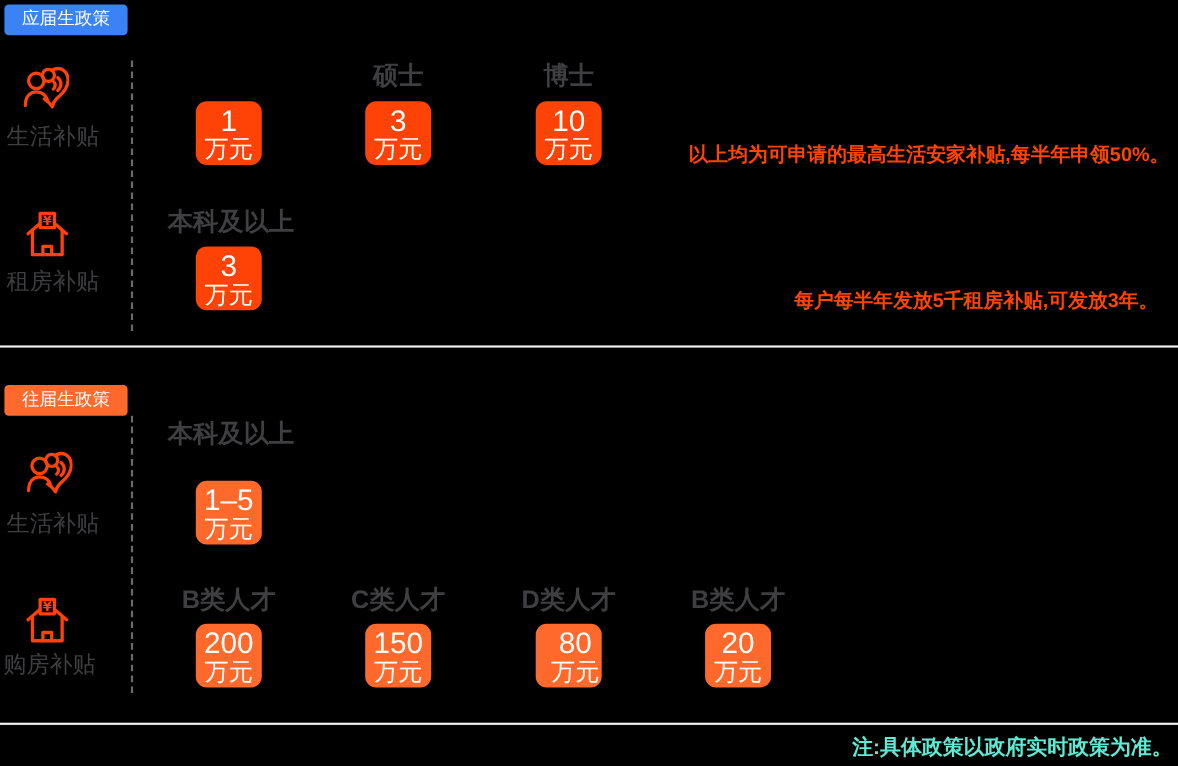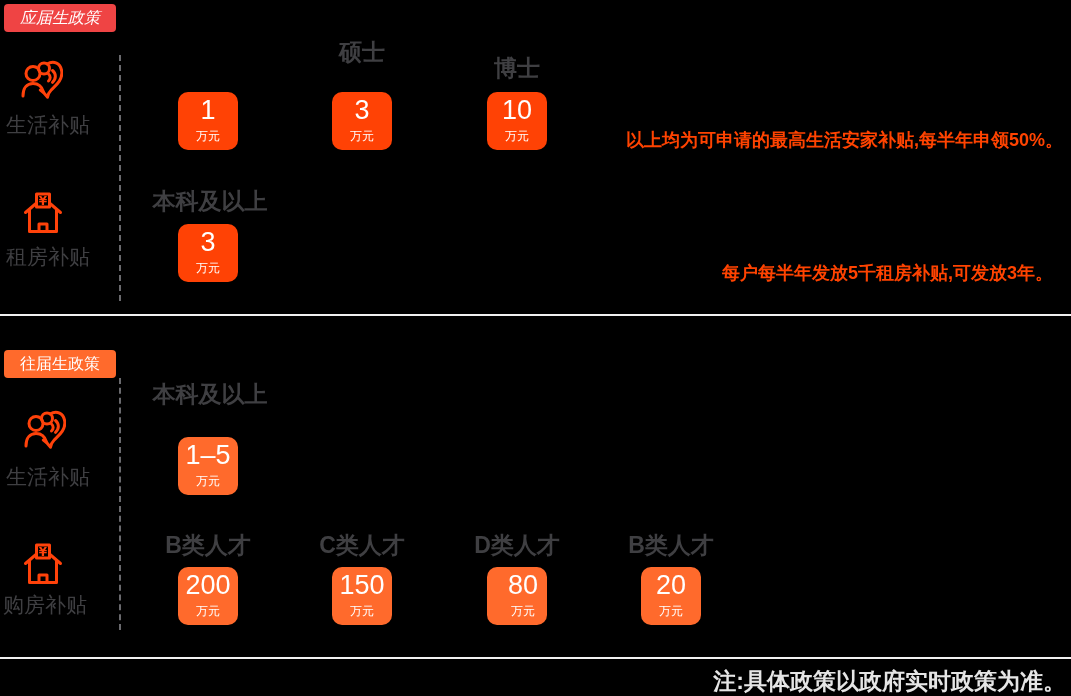--- a/index.html
+++ b/index.html
@@ -4,47 +4,47 @@
 <style>
   html,body{margin:0;padding:0;background:#000;}
   .canvas{
     position:relative;width:1071px;height:696px;background:#000;overflow:hidden;
     font-family:"Liberation Sans","DejaVu Sans",sans-serif;
   }
   .badge{
     position:absolute;height:28px;line-height:28px;padding:0 16px;border-radius:4px;
     color:#fff;font-size:16px;white-space:nowrap;
   }
-  .badge.red{background:#ef4444;font-style:italic;}
+  .badge.red{background:#3b82f6;}
   .badge.orange{background:#ff6a2c;}
   .icon{position:absolute;}
   .seclabel{
     position:absolute;font-size:21px;line-height:24px;color:#3f3f42;white-space:nowrap;
   }
   .colheader{
     position:absolute;width:130px;text-align:center;font-size:23px;line-height:24px;
     font-weight:700;color:#3f3f42;white-space:nowrap;
   }
   .subheader{
     position:absolute;width:170px;text-align:center;font-size:17px;line-height:20px;
     color:#3f3f42;white-space:nowrap;
   }
   .tile{
     position:absolute;width:60px;height:58px;border-radius:10px;box-sizing:border-box;
     color:#fff;text-align:center;padding-top:3px;
   }
   .tile.red{background:#ff4205;}
   .tile.orange{background:#ff6a2c;}
   .tile .num{font-size:27px;line-height:31px;}
-  .tile .unit{font-size:12px;line-height:20px;}
+  .tile .unit{font-size:22px;line-height:20px;}
   .sidenote{
     position:absolute;font-size:18px;font-weight:700;color:#ff4300;white-space:nowrap;
   }
   .footnote{
-    position:absolute;font-size:23px;font-weight:700;color:#e5e5e5;white-space:nowrap;margin-left:27px;
+    position:absolute;font-size:19px;font-weight:700;color:#5eead4;white-space:nowrap;margin-left:27px;
   }
   .vdash{position:absolute;width:0;border-left:2px dashed #6a6a6e;}
   .hline{position:absolute;left:0;width:1071px;height:2px;background:#f0f0f0;}
   svg{display:block;}
 </style>
 </head>
 <body>
 
 <div class="canvas">
 
@@ -55,21 +55,21 @@
     <circle cx="12" cy="14.5" r="7"></circle>
     <path d="M2 37 c0 -8.5 4.5 -12.5 10 -12.5 c5.5 0 9 3.2 10.5 8.5"></path>
     <path d="M26 5 c7 -4 13.5 -0.5 14.7 7 c1.4 9 -6.5 15 -10.5 19 c-2 2 -3.2 4.2 -3.7 7.2 c-2 -3 -4.2 -5.2 -7.2 -7.2"></path>
     <path d="M27.5 15 c2.2 2 2.2 5 0 7"></path>
     <path d="M31.5 11.5 c3.8 3.2 3.8 8.5 0 11.8"></path>
   </svg>
   <div class="seclabel" style="left:6px;top:113px;">生活补贴</div>
 
   <div class="vdash" style="left:119px;top:55px;height:246px;"></div>
 
-  <div class="colheader" style="left:297px;top:40px;">硕士</div>
+  <div class="colheader" style="left:297px;top:56px;">硕士</div>
   <div class="colheader" style="left:452px;top:56px;">博士</div>
 
   <div class="tile red" style="left:178px;top:92px;">
     <div class="num">1</div>
     <div class="unit">万元</div>
   </div>
   <div class="tile red" style="left:332px;top:92px;">
     <div class="num">3</div>
     <div class="unit">万元</div>
   </div>

